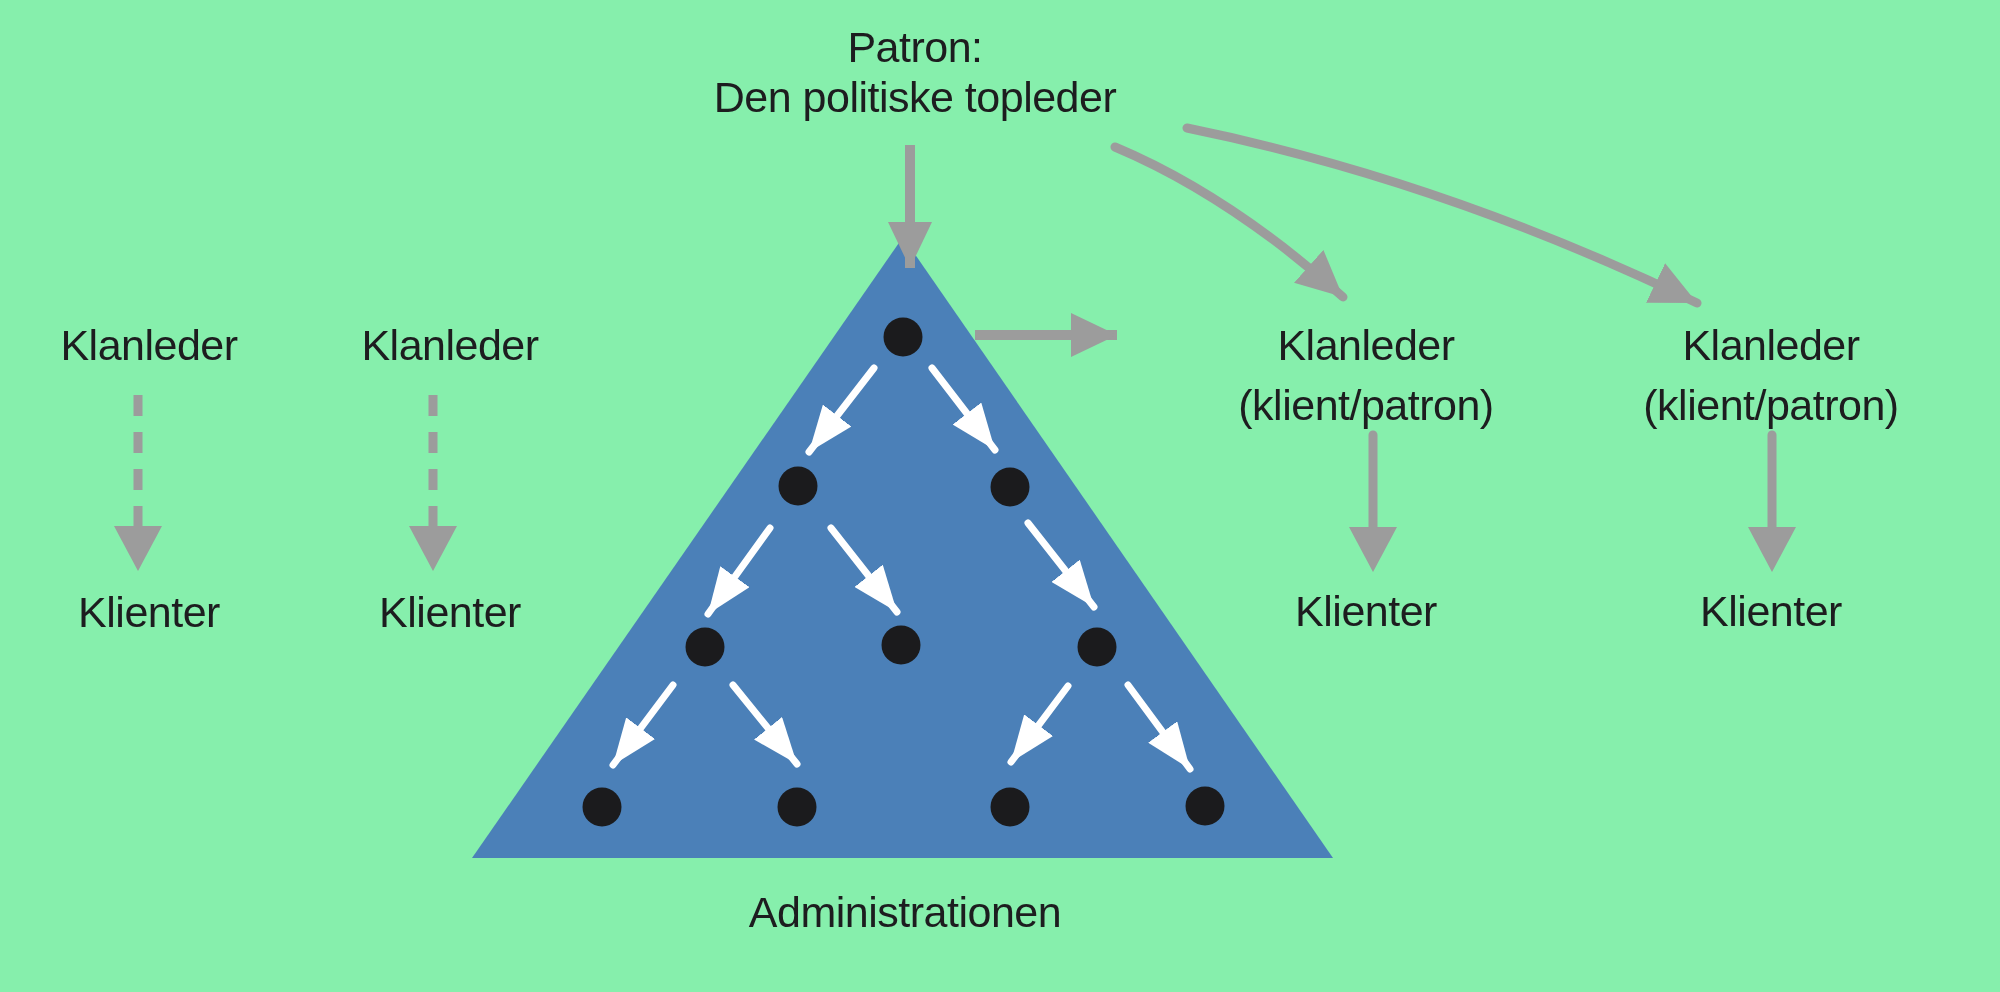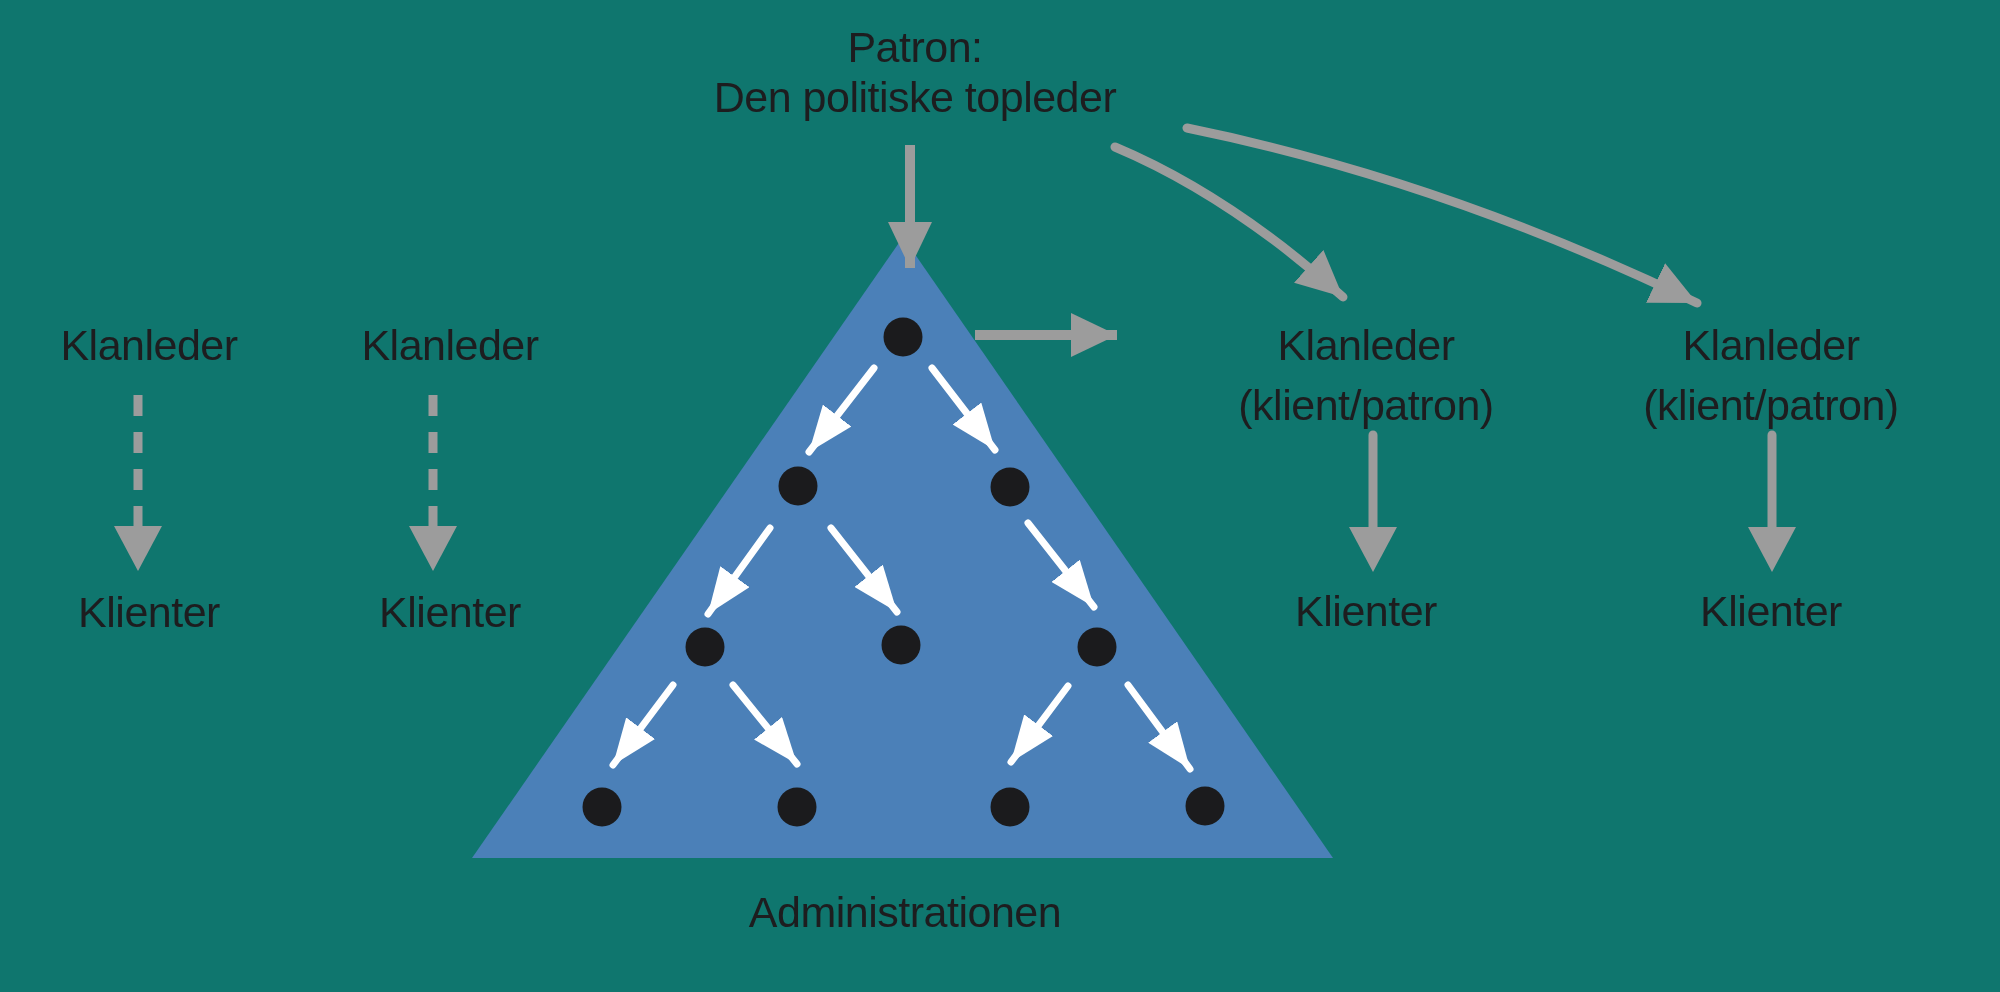--- a/index.html
+++ b/index.html
@@ -1,16 +1,16 @@
 <!DOCTYPE html>
 <html><head>
 <meta charset="utf-8">
 <style>
   html,body{margin:0;padding:0;background:#ffffff;}
-  .stage{position:relative;width:2000px;height:992px;background:#0f766e;overflow:hidden;}
+  .stage{position:relative;width:2000px;height:992px;background:#86efac;overflow:hidden;}
   svg{display:block;width:2000px;height:992px;}
   .lbl{
     font-family:"Liberation Sans", sans-serif;
     font-size:43px;
     fill:#1d1d1f;
     text-anchor:middle;
     letter-spacing:-0.5px;
   }
   .gray-shaft{stroke:#9c9c9c;stroke-width:10;fill:none;stroke-linecap:butt;}
   .gray-shaft-thin{stroke:#9c9c9c;stroke-width:9;fill:none;stroke-linecap:round;}

